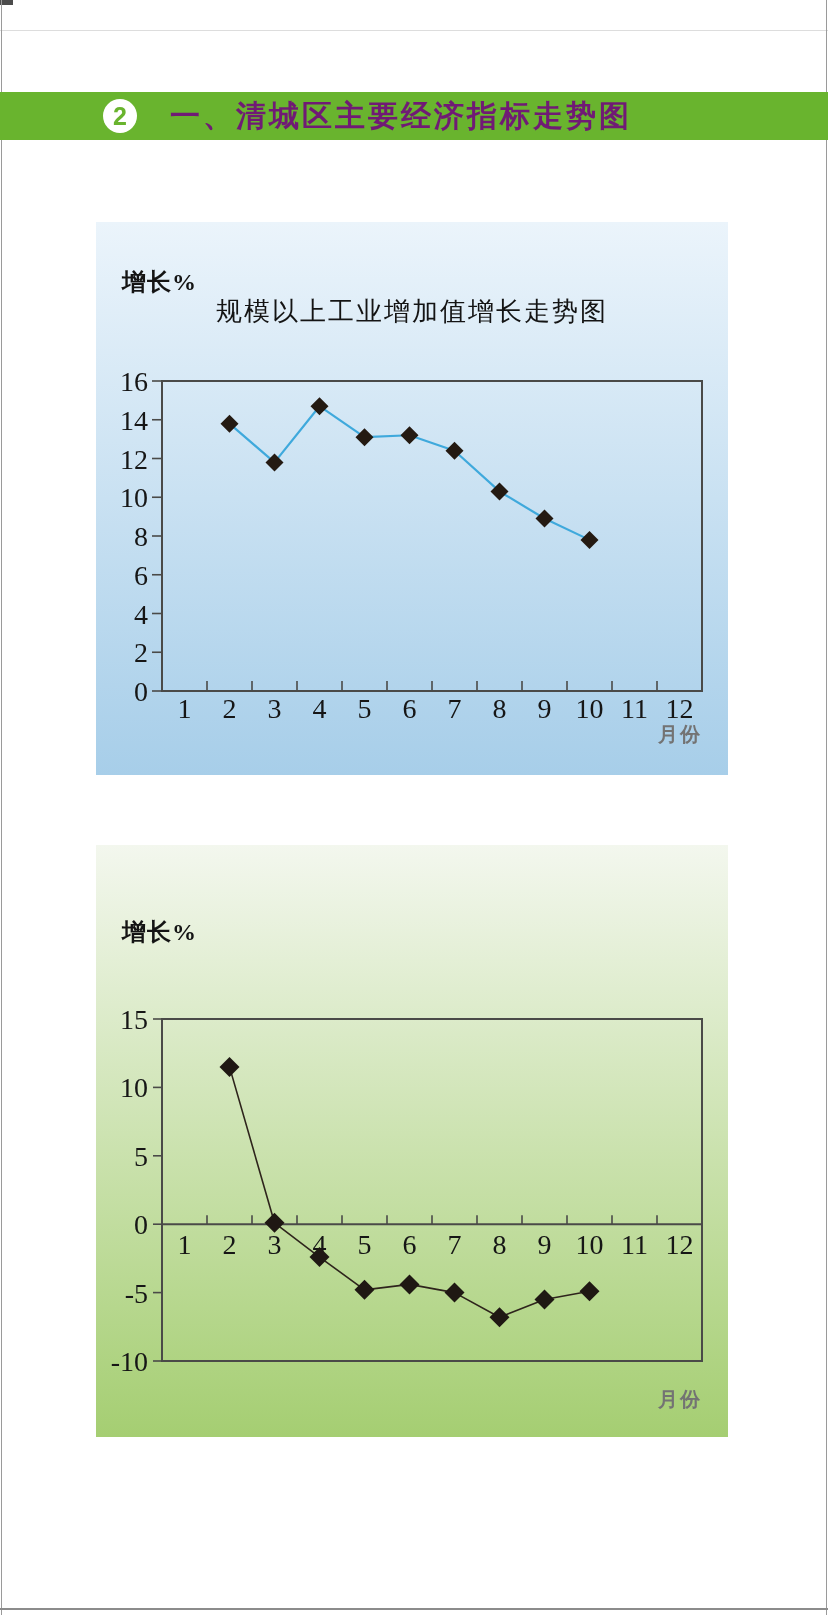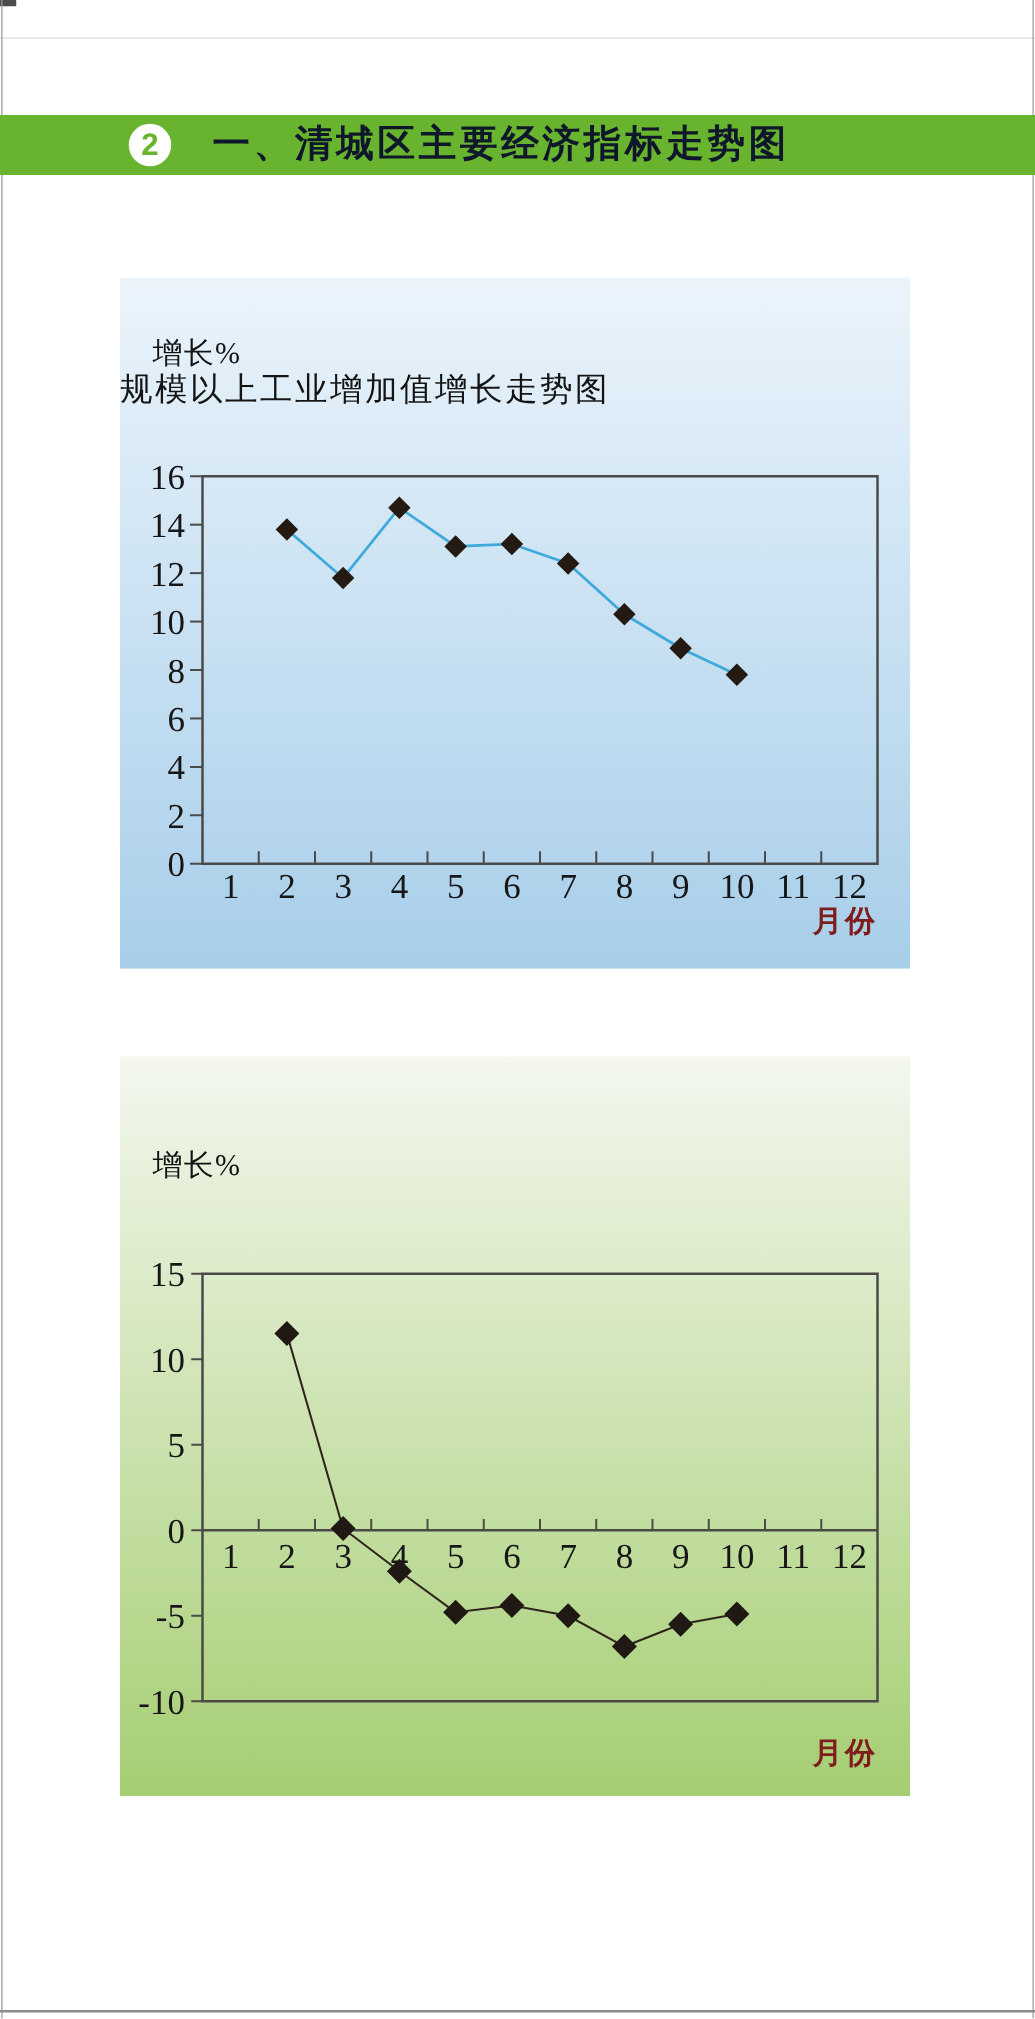--- a/index.html
+++ b/index.html
@@ -28,52 +28,52 @@
   }
 
   
   .panel{position:absolute;left:96px;width:632px;}
   .p1{top:222px;height:553px;}
   .p2{top:845px;height:592px;}
   .panel svg{position:absolute;left:0;top:0;display:block;}
 
   .ylabel{
     position:absolute;left:26px;color:#141414;white-space:nowrap;
-    font-size:24px;font-weight:normal;letter-spacing:1px;
+    font-size:24px;font-weight:bold;letter-spacing:1px;
   }
   .p1 .ylabel{top:44px;} .p2 .ylabel{top:71px;}
 
   .chart-title{
-    position:absolute;left:0;width:100%;text-align:left;color:#141414;white-space:nowrap;
+    position:absolute;left:0;width:100%;text-align:center;color:#141414;white-space:nowrap;
     font-size:26px;font-weight:500;letter-spacing:2px;
   }
   .p1 .chart-title{top:72px;} .p2 .chart-title{top:99px;}
 
   .xlabel{
-    position:absolute;right:26px;color:#7f1d1d;white-space:nowrap;
-    font-size:24px;font-weight:bold;letter-spacing:2px;
+    position:absolute;right:26px;color:#737373;white-space:nowrap;
+    font-size:20px;font-weight:bold;letter-spacing:2px;
   }
   .p1 .xlabel{top:499px;} .p2 .xlabel{top:541px;}
 
   .num{font-family:"Liberation Serif","DejaVu Serif",serif;}
 </style>
 </head>
 <body>
 
 <div class="page">
 
   <div class="corner-notch"></div>
   <div class="edge-top"></div>
   <div class="edge-left"></div>
   <div class="edge-right"></div>
   <div class="edge-bottom"></div>
 
   <div class="header" style="background: rgb(105, 180, 46);">
     <div class="badge" style="color: rgb(105, 180, 46);">2</div>
-    <div class="header-title" style="color: #0f172a;">一、清城区主要经济指标走势图</div>
+    <div class="header-title" style="color: #701a75;">一、清城区主要经济指标走势图</div>
   </div>
 
   <div class="panel p1">
     <svg id="chart0" width="632" height="553">
         <defs>
           <linearGradient id="grad0" x1="0" y1="0" x2="0" y2="1">
             <stop offset="0%" stop-color="#ebf4fb"></stop>
             <stop offset="100%" stop-color="#a7cee9"></stop>
           </linearGradient>
         </defs>

